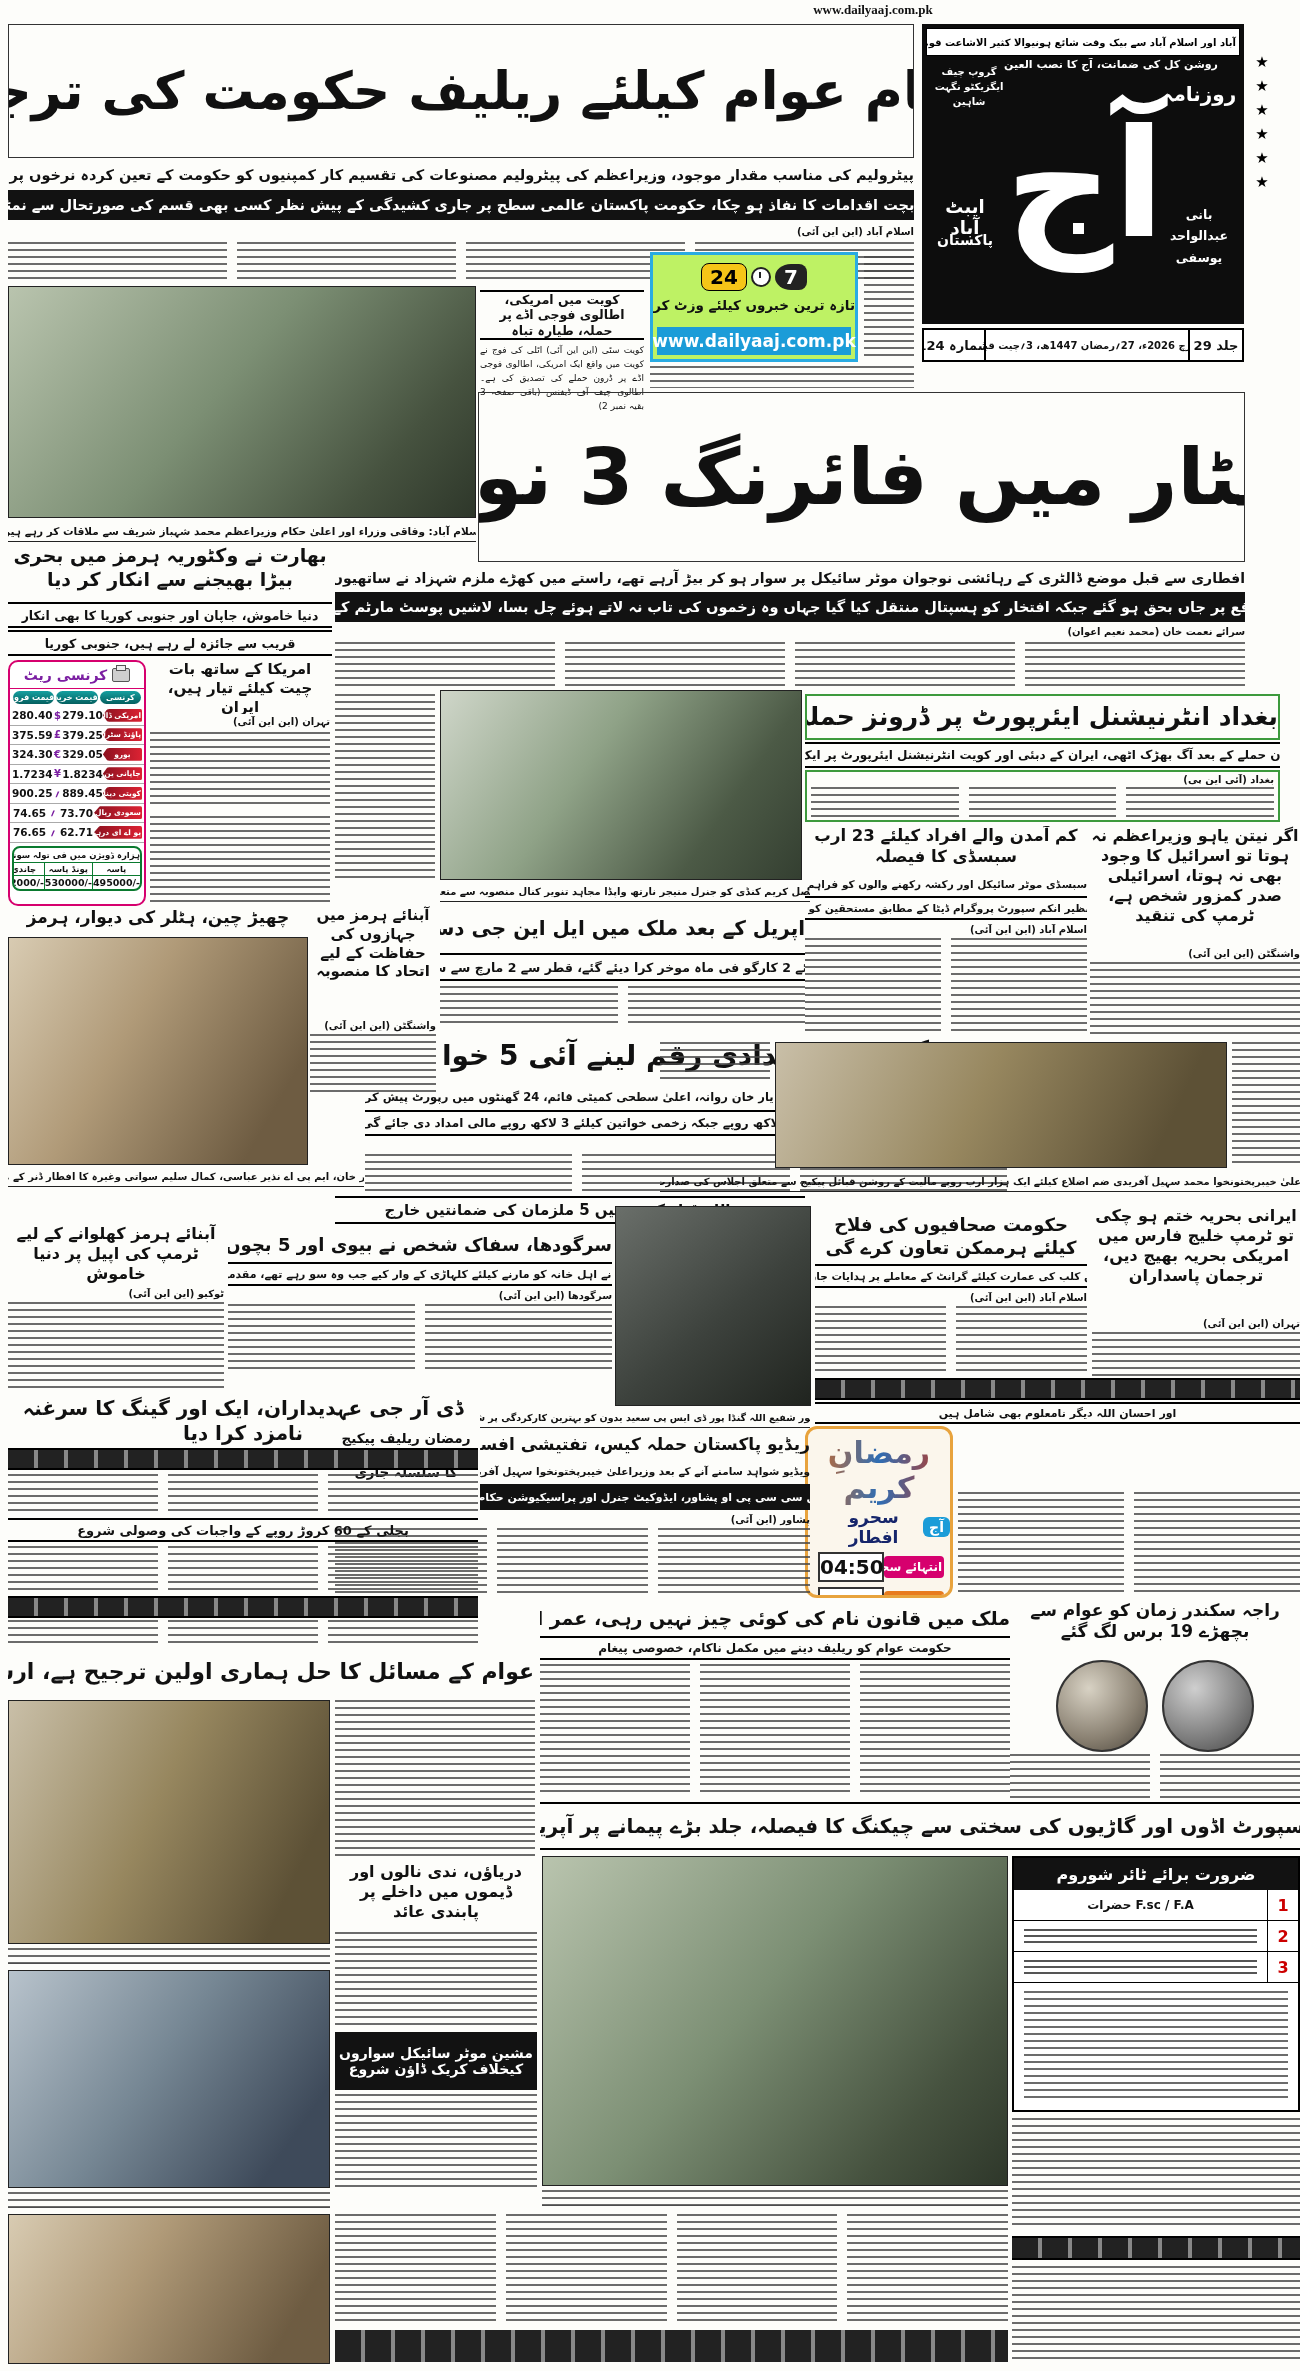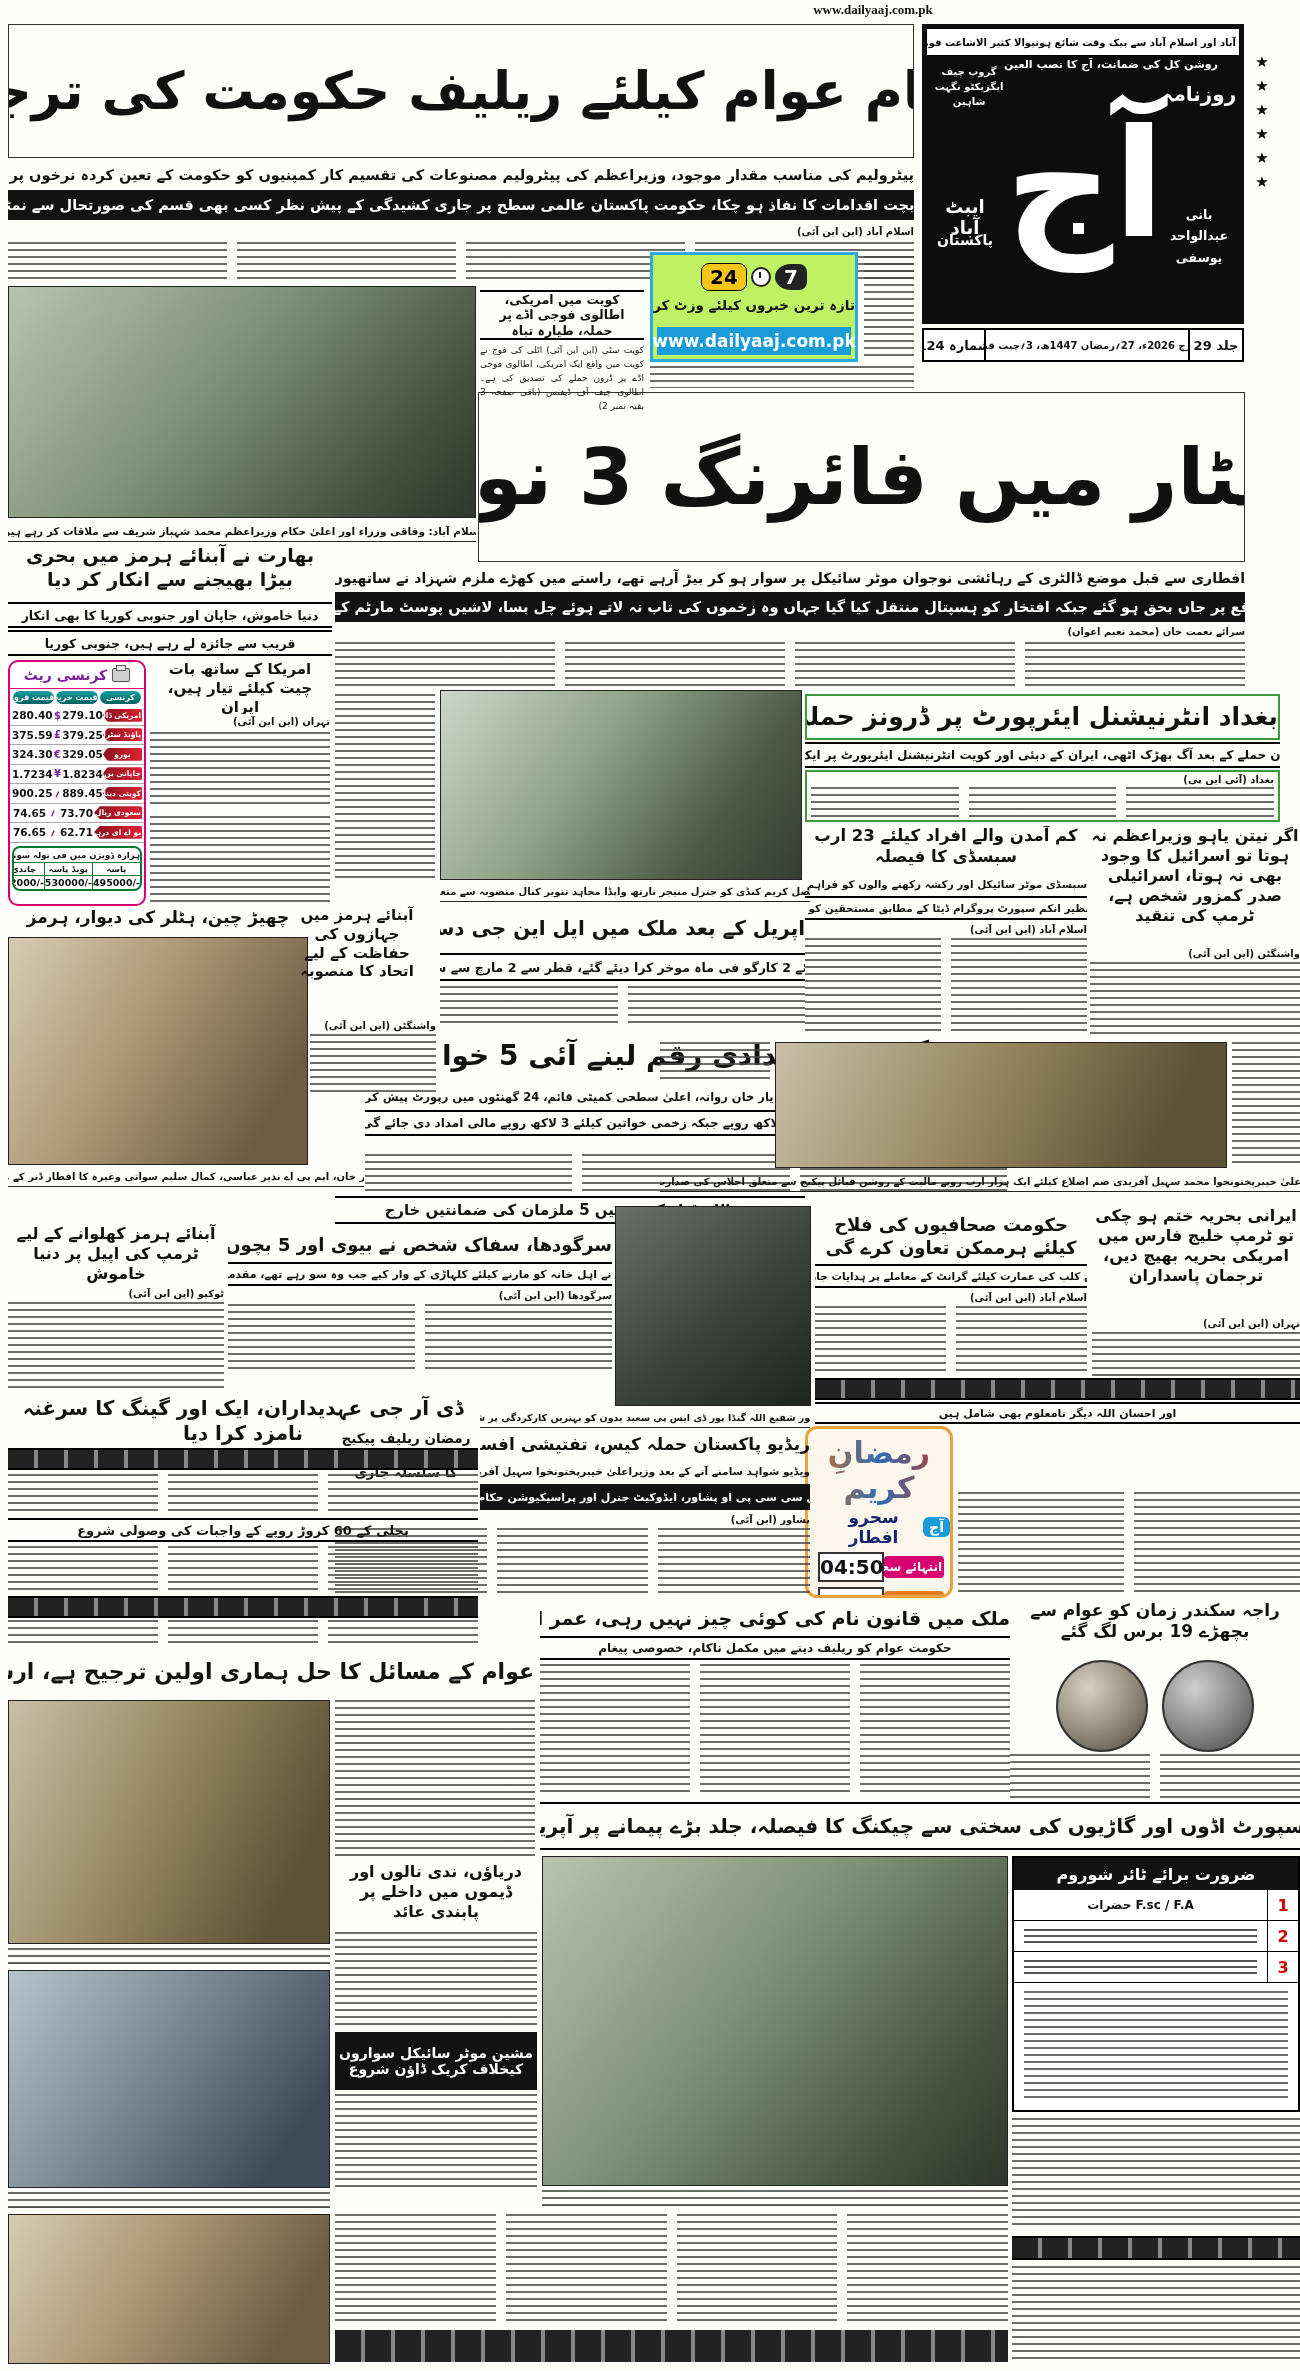--- a/index.html
+++ b/index.html
@@ -166,21 +166,21 @@
   <div class="abs sub" style="left:335px;top:566px;width:910px;height:24px;font-size:14px;line-height:24px">افطاری سے قبل موضع ڈالٹری کے رہائشی نوجوان موٹر سائیکل پر سوار ہو کر بیڑ آرہے تھے، راستے میں کھڑے ملزم شہزاد نے ساتھیوں کے ہمراہ اندھا دھند فائرنگ شروع کر دی</div>
   <div class="abs blackbar" style="left:335px;top:592px;width:910px;height:30px;font-size:14.5px">طفیل اور منور موقع پر جاں بحق ہو گئے جبکہ افتخار کو ہسپتال منتقل کیا گیا جہاں وہ زخموں کی تاب نہ لاتے ہوئے چل بسا، لاشیں پوسٹ مارٹم کے بعد ورثاء کے حوالے</div>
   <div class="abs dl" style="left:335px;top:626px;width:910px;height:14px">سرائے نعمت خان (محمد نعیم اعوان)</div>
   <div class="abs cols" style="left:335px;top:642px;width:910px;height:46px">
       <div class="col sim"></div>
       <div class="col sim"></div>
       <div class="col sim"></div>
       <div class="col sim"></div>
     </div>
 
-  <div class="abs hdl2" style="left:8px;top:544px;width:324px;height:56px;font-size:19px">بھارت نے آبنائے ہرمز میں بحری بیڑا بھیجنے سے انکار کر دیا</div>
+  <div class="abs hdl2" style="left:8px;top:544px;width:324px;height:56px;font-size:19px">بھارت نے وکٹوریہ ہرمز میں بحری بیڑا بھیجنے سے انکار کر دیا</div>
   <div class="abs ruled" style="left:8px;top:602px;width:324px;height:26px;font-size:12.5px">دنیا خاموش، جاپان اور جنوبی کوریا کا بھی انکار</div>
   <div class="abs ruled" style="left:8px;top:630px;width:324px;height:26px;font-size:12.5px">قریب سے جائزہ لے رہے ہیں، جنوبی کوریا</div>
 
   <div class="abs curr" style="left:8px;top:660px;width:138px;height:246px">
     <div class="ct">
         <span class="printer"></span>
         <span>کرنسی ریٹ</span>
       </div>
     <div class="chead">
       <span>کرنسی</span>
@@ -254,21 +254,21 @@
 
   <div class="abs hdl2" style="left:150px;top:660px;width:180px;height:54px;font-size:15px">امریکا کے ساتھ بات چیت کیلئے تیار ہیں، ایران</div>
   <div class="abs dl" style="left:150px;top:716px;width:180px;height:13px">تہران (این این آئی)</div>
   <div class="abs sim" style="left:150px;top:732px;width:180px;height:76px"></div>
   <div class="abs sim" style="left:150px;top:816px;width:180px;height:88px"></div>
 
   <div class="abs hdl" style="left:8px;top:907px;width:300px;height:28px;font-size:17px">چھیڑ چین، ہٹلر کی دیوار، ہرمز</div>
   <div class="abs photo ph-warm" style="left:8px;top:937px;width:300px;height:228px"></div>
   <div class="abs cap" style="left:8px;top:1167px;width:356px;height:20px;font-size:10px">ایم این اے علی اصغر خان، ایم پی اے نذیر عباسی، کمال سلیم سواتی وغیرہ کا افطار ڈنر کے موقع پر گروپ فوٹو</div>
 
-  <div class="abs hdl2" style="left:294px;top:906px;width:126px;height:110px;font-size:15px">آبنائے ہرمز میں جہازوں کی حفاظت کے لیے اتحاد کا منصوبہ</div>
+  <div class="abs hdl2" style="left:310px;top:906px;width:126px;height:110px;font-size:15px">آبنائے ہرمز میں جہازوں کی حفاظت کے لیے اتحاد کا منصوبہ</div>
   <div class="abs dl" style="left:310px;top:1020px;width:126px;height:12px">واشنگٹن (این این آئی)</div>
   <div class="abs sim" style="left:310px;top:1034px;width:126px;height:58px"></div>
 
   <div class="abs sim" style="left:335px;top:694px;width:100px;height:186px"></div>
   <div class="abs photo ph-room" style="left:440px;top:690px;width:362px;height:190px"></div>
   <div class="abs cap" style="left:440px;top:882px;width:370px;height:20px;font-size:10px">گورنر خیبرپختونخوا فیصل کریم کنڈی کو جنرل منیجر نارتھ واپڈا مجاہد تنویر کنال منصوبہ سے متعلق بریفنگ دے رہے ہیں</div>
 
   <div class="abs gbox hdl" style="left:805px;top:694px;width:475px;height:46px;font-size:25px;line-height:42px">بغداد انٹرنیشنل ایئرپورٹ پر ڈرونز حملہ، 10 امریکی فوجی ہلاک</div>
   <div class="abs ruled" style="left:805px;top:742px;width:475px;height:26px;font-size:12px">وکٹوریہ بیس پر ڈرون حملے کے بعد آگ بھڑک اٹھی، ایران کے دبئی اور کویت انٹرنیشنل ایئرپورٹ پر ایک بار پھر ڈرون حملے</div>
   <div class="abs gbox" style="left:805px;top:770px;width:475px;height:52px">

